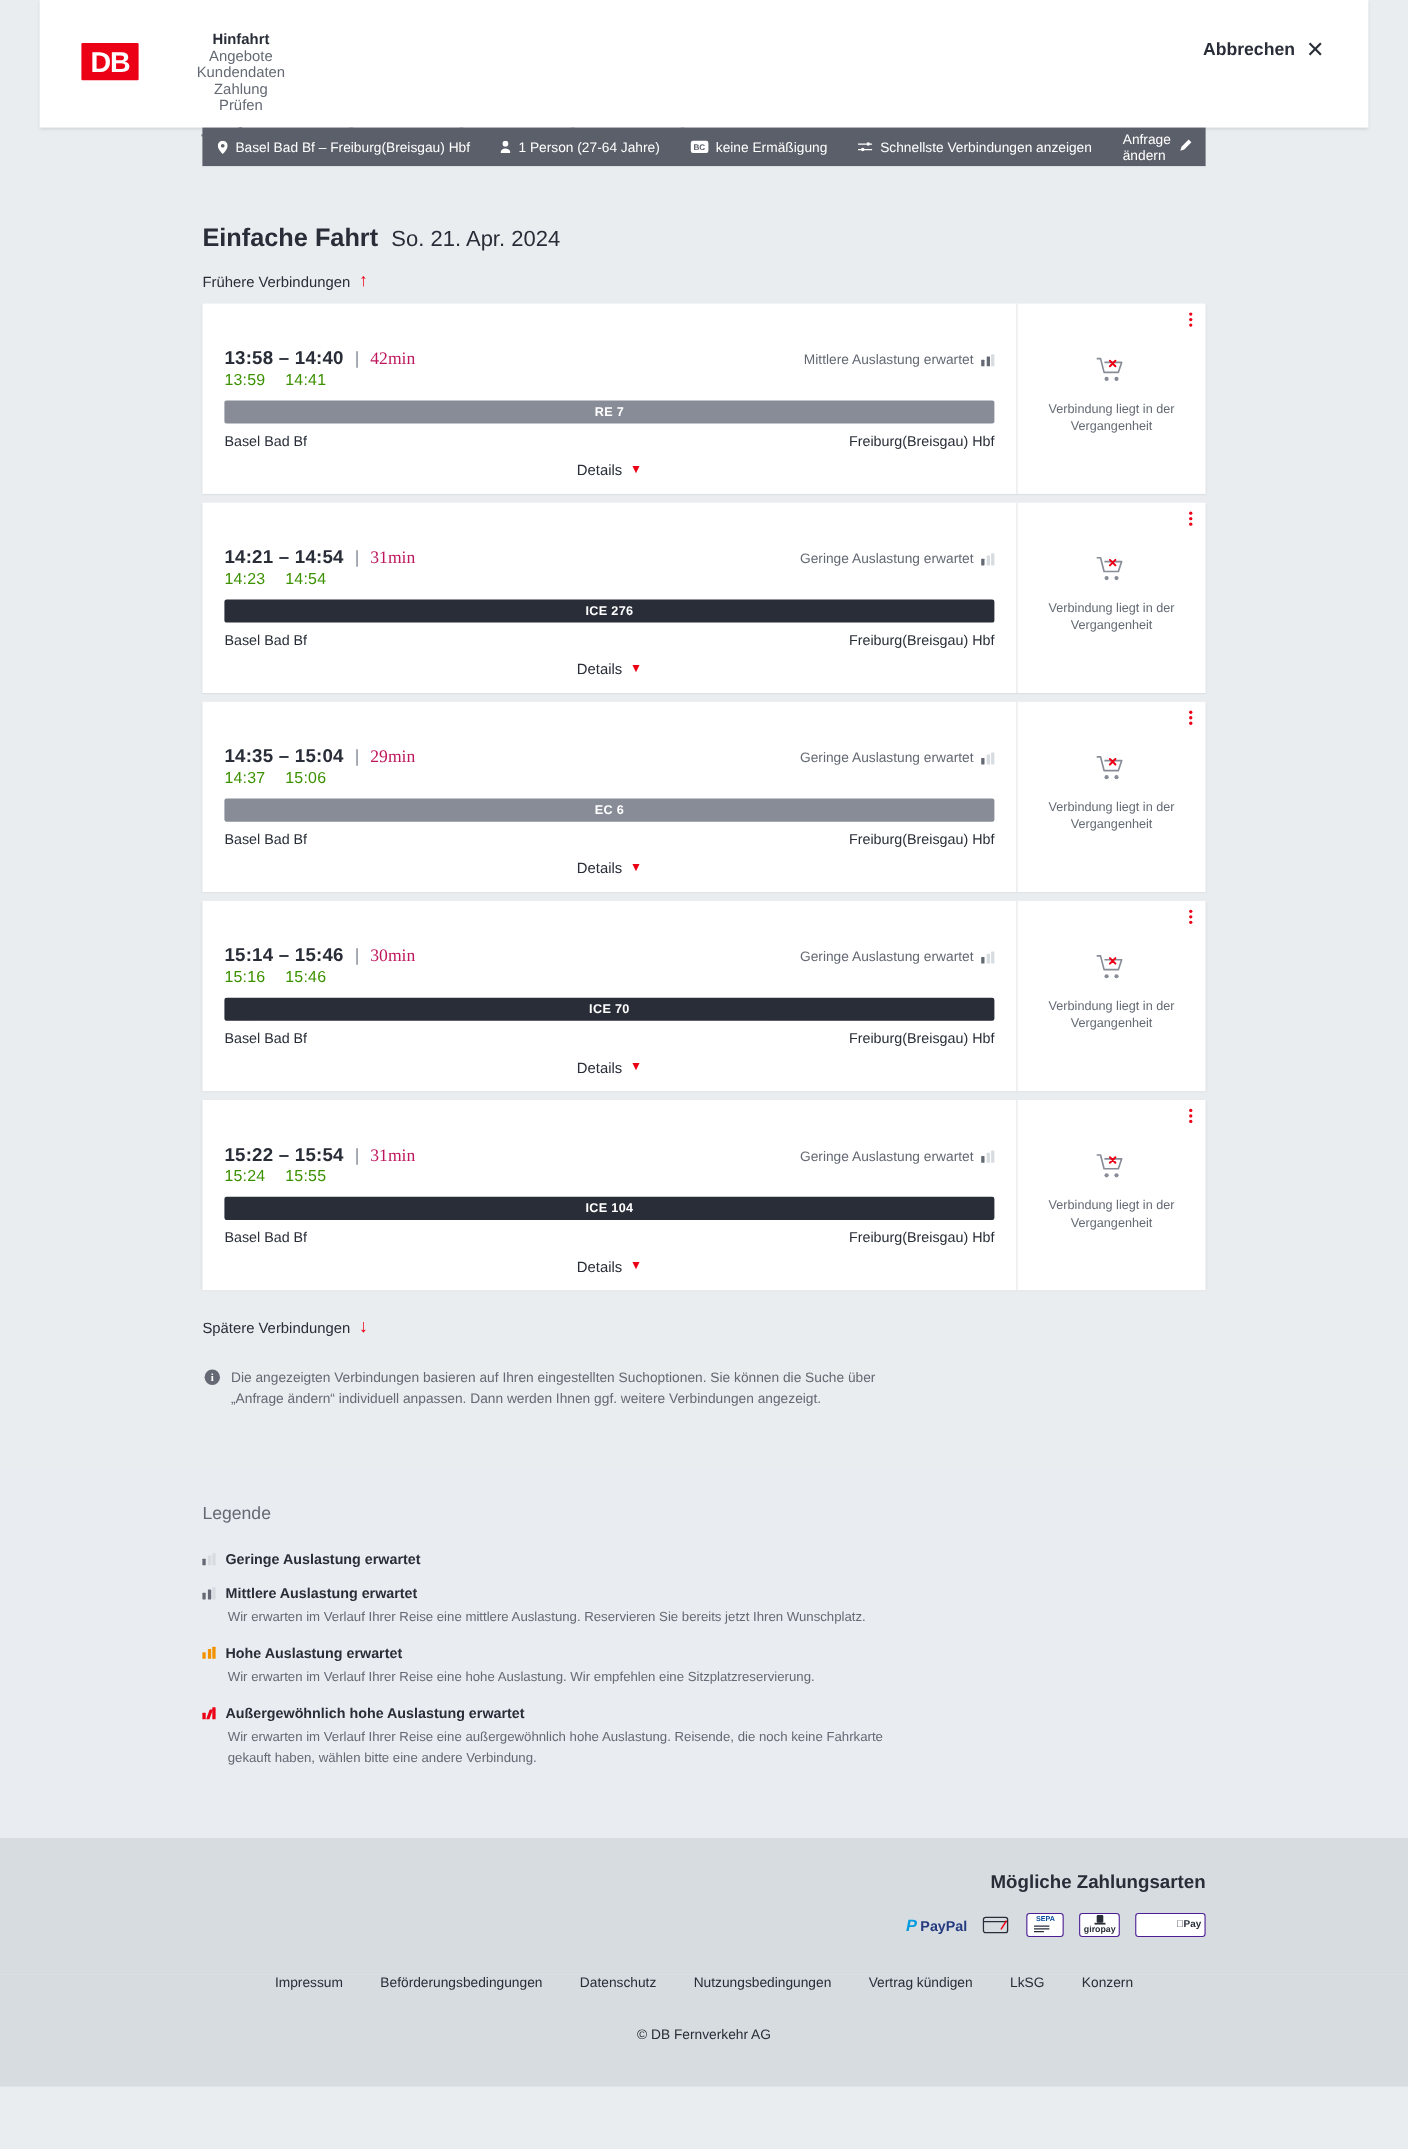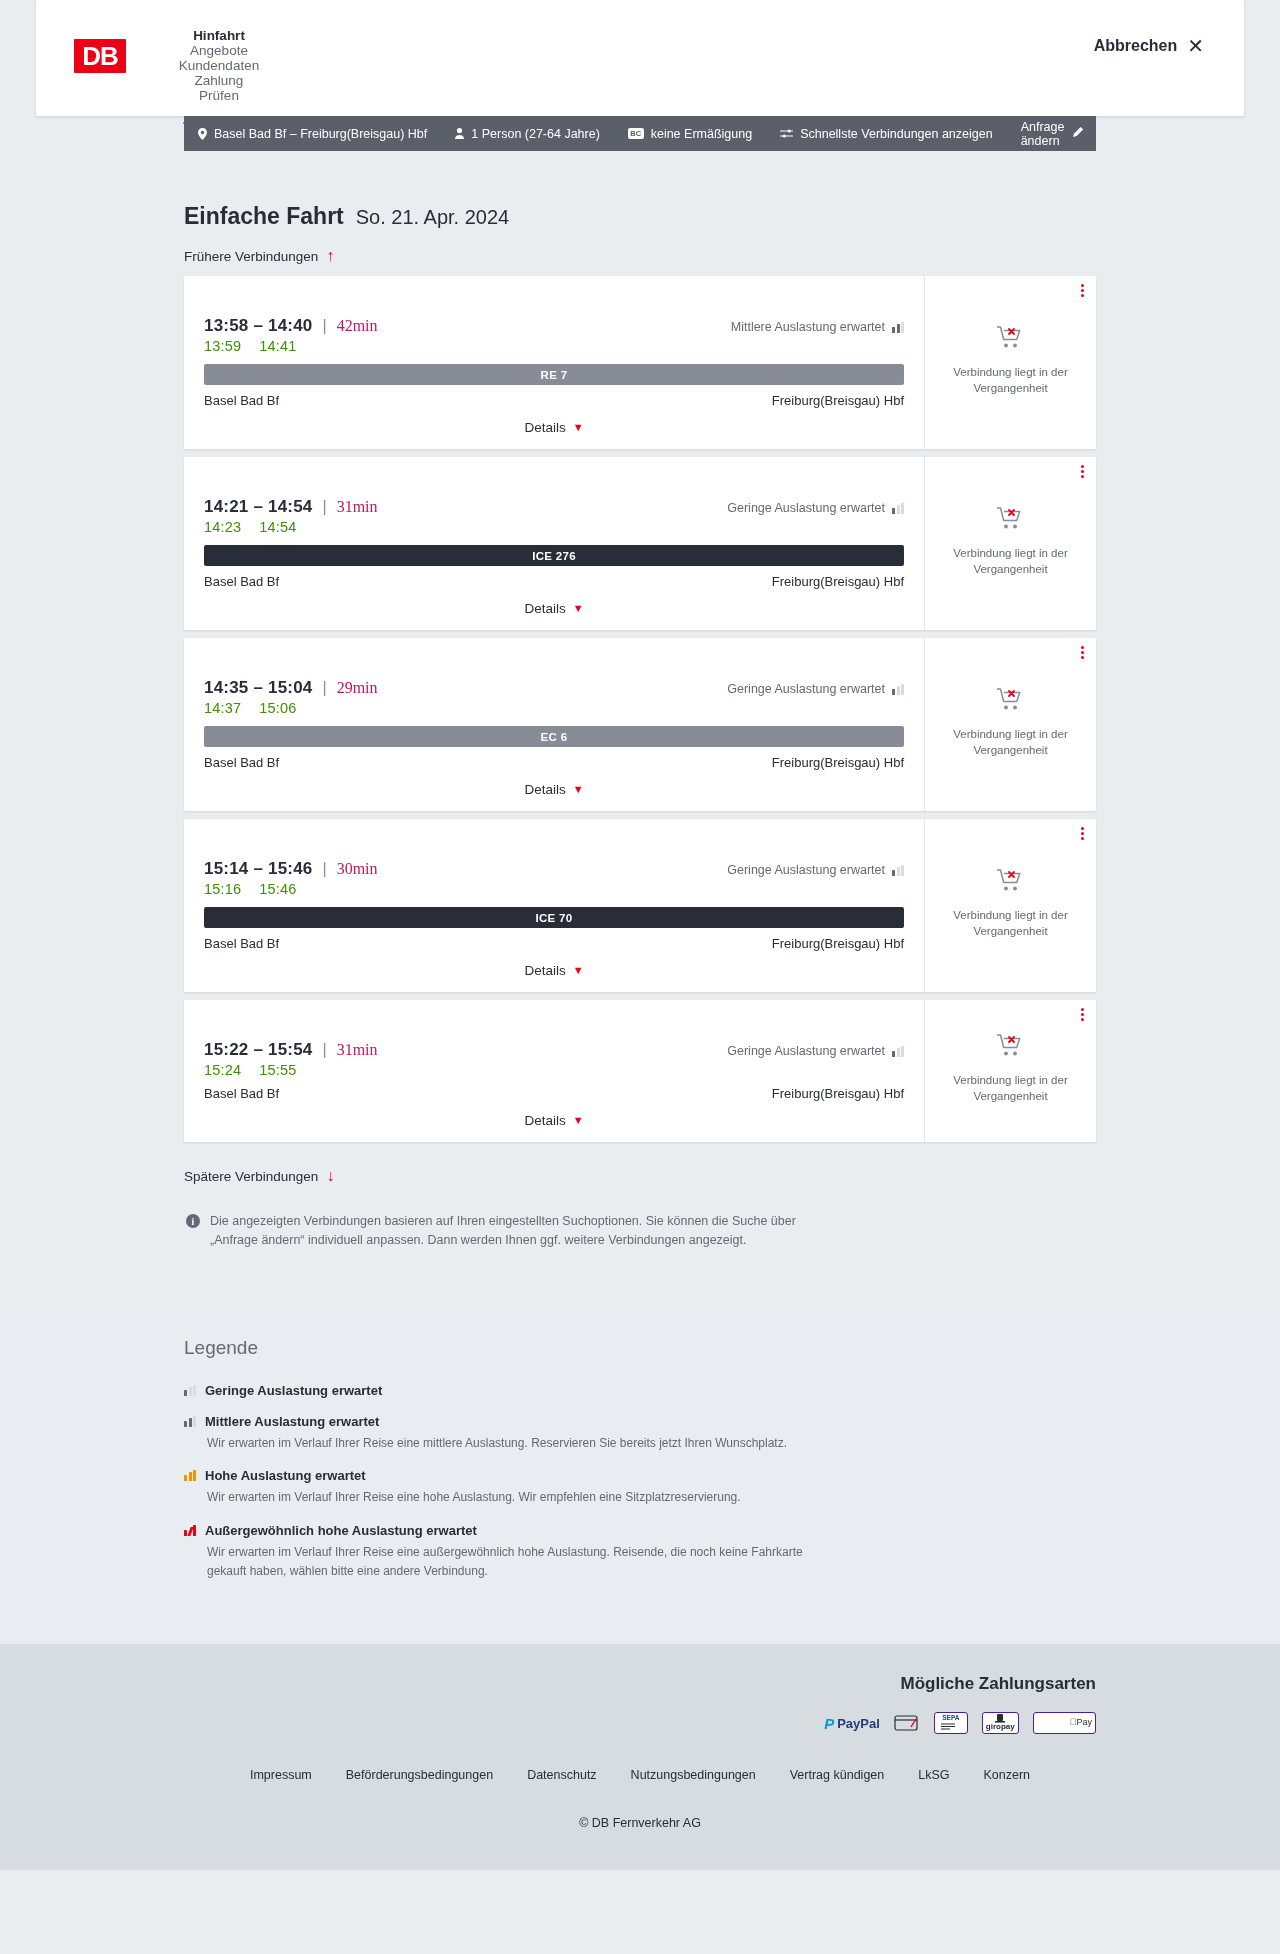--- a/index.html
+++ b/index.html
@@ -137,21 +137,21 @@
     width: 14px; height: 14px; border-radius: 50%; background: #646973;
     color: #fff; font-size: 10px; font-weight: bold; flex: none;
     display: flex; align-items: center; justify-content: center; margin-top: 2px;
     font-family: "Liberation Serif", serif;
   }
   .note p { font-size: 12.5px; color: #646973; line-height: 1.55; }
 
   
   .legend-sec { background: #e9ecf0; margin-top: 52px; padding: 34px 0 48px 0; }
   .legend-inner { width: 912px; margin: 0 auto; }
-  .legend-title { font-size: 19px; color: #646973; margin-bottom: 24px; font-weight: 400; }
+  .legend-title { font-size: 16px; color: #646973; margin-bottom: 24px; font-weight: 400; }
   .leg-item { margin-bottom: 16px; }
   .leg-head { display: flex; align-items: center; gap: 9px; }
   .leg-label { font-size: 13px; font-weight: bold; color: #282d37; }
   .leg-desc { font-size: 12px; color: #646973; margin: 5px 0 0 23px; line-height: 1.55; max-width: 600px; }
 
   
   .pay-sec { background: #d7dce1; padding: 30px 0 34px 0; }
   .pay-inner { width: 912px; margin: 0 auto; text-align: right; }
   .pay-title { font-size: 17px; font-weight: bold; color: #282d37; margin-bottom: 18px; }
   .pay-icons { display: flex; justify-content: flex-end; align-items: center; gap: 14px; }
@@ -159,21 +159,21 @@
   .paypal { font-size: 13px; font-weight: bold; color: #253b80; display: flex; align-items: center; gap: 3px; }
   .pp-mark { color: #009cde; font-weight: bold; font-style: italic; font-size: 15px; }
   .pay-box {
     border: 1px solid #4c1d95; border-radius: 3px; background: #fff;
     height: 22px; min-width: 34px; display: flex; align-items: center;
     justify-content: center; font-size: 7.5px; color: #282d37; padding: 0 3px;
     flex-direction: column; line-height: 1.05;
   }
   .sepa-top { color: #0a4a9e; font-weight: bold; font-size: 6.5px; }
   .giro { font-weight: bold; font-size: 8px; }
-  .apay { font-size: 9px; font-weight: 400; padding-left: 33px; }
+  .apay { font-size: 9px; font-weight: 700; padding-left: 33px; }
 
   
   .footer { background: #d7dce1; padding: 0 0 40px 0; }
   .footer-inner {
     width: 912px; margin: 0 auto; display: flex;
     justify-content: center; gap: 34px; flex-wrap: wrap;
   }
   .footer a { font-size: 12.5px; color: #282d37; text-decoration: none; cursor: pointer; }
   .footer .copy { font-size: 12.5px; color: #282d37; }
 </style>
@@ -449,20 +449,23 @@
               <span class="occ">
                 <span>Geringe Auslastung erwartet</span>
                 <span class="occbars">
                   <span class="ob1" style="background:#646973"></span>
                   <span class="ob2" style="background:#d7dce1"></span>
                   <span class="ob3" style="background:#d7dce1"></span>
                 </span>
               </span>
             </div>
             <div class="row2"><span>15:24</span><span class="t2">15:55</span></div>
+            <div class="train-bar ice">
+              <span>ICE 104</span>
+            </div>
             <div class="stations">
               <span>Basel Bad Bf</span>
               <span>Freiburg(Breisgau) Hbf</span>
             </div>
             <div class="details">
               <span>Details</span>
               <span class="chev">▼</span>
             </div>
           </div>
           <div class="card-right">

